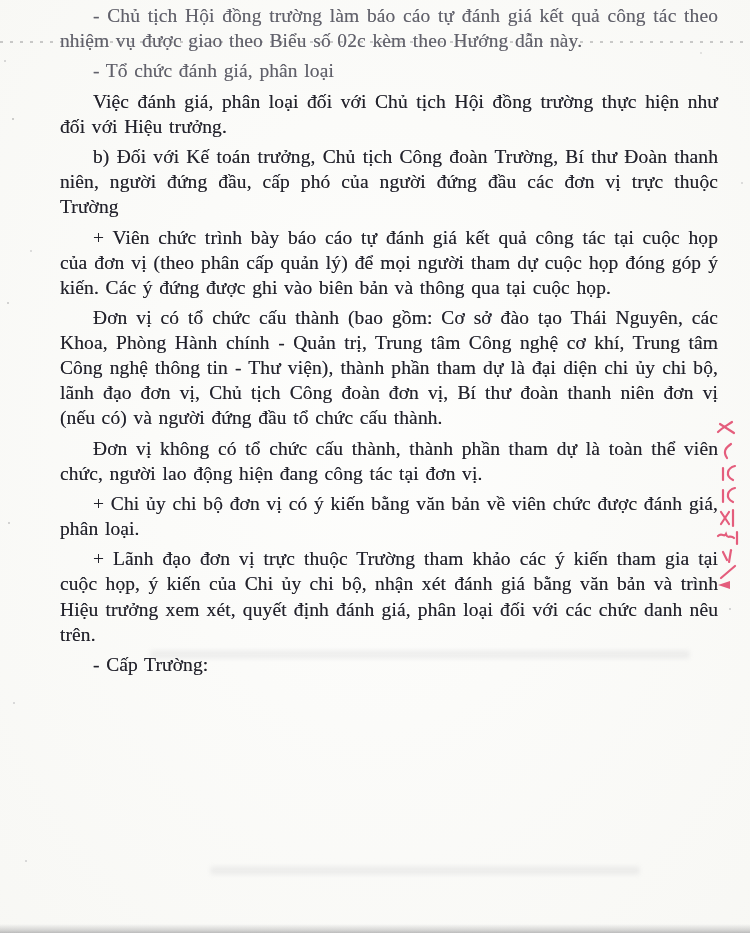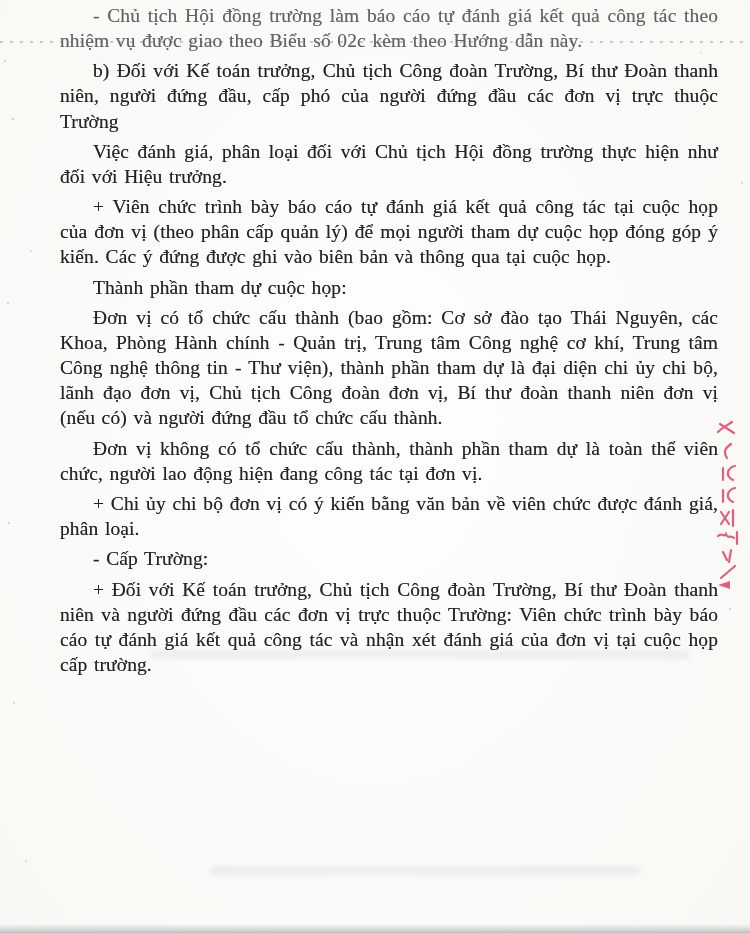--- a/index.html
+++ b/index.html
@@ -82,29 +82,29 @@
 <body>
 
 <div class="page">
   <div class="smudge s1"></div>
   <div class="smudge s2"></div>
   <div class="dotted-line"></div>
   <div class="specks"></div>
 
   <div class="doc">
       <p class="faded">- Chủ tịch Hội đồng trường làm báo cáo tự đánh giá kết quả công tác theo nhiệm vụ được giao theo Biểu số 02c kèm theo Hướng dẫn này.</p>
+      <p class="faded">- Tổ chức đánh giá, phân loại</p>
+      <p>Việc đánh giá, phân loại đối với Chủ tịch Hội đồng trường thực hiện như đối với Hiệu trưởng.</p>
       <p>b) Đối với Kế toán trưởng, Chủ tịch Công đoàn Trường, Bí thư Đoàn thanh niên, người đứng đầu, cấp phó của người đứng đầu các đơn vị trực thuộc Trường</p>
-      <p>Việc đánh giá, phân loại đối với Chủ tịch Hội đồng trường thực hiện như đối với Hiệu trưởng.</p>
       <p>+ Viên chức trình bày báo cáo tự đánh giá kết quả công tác tại cuộc họp của đơn vị (theo phân cấp quản lý) để mọi người tham dự cuộc họp đóng góp ý kiến. Các ý đứng được ghi vào biên bản và thông qua tại cuộc họp.</p>
-      <p>Thành phần tham dự cuộc họp:</p>
       <p>Đơn vị có tổ chức cấu thành (bao gồm: Cơ sở đào tạo Thái Nguyên, các Khoa, Phòng Hành chính - Quản trị, Trung tâm Công nghệ cơ khí, Trung tâm Công nghệ thông tin - Thư viện), thành phần tham dự là đại diện chi ủy chi bộ, lãnh đạo đơn vị, Chủ tịch Công đoàn đơn vị, Bí thư đoàn thanh niên đơn vị (nếu có) và người đứng đầu tổ chức cấu thành.</p>
       <p>Đơn vị không có tổ chức cấu thành, thành phần tham dự là toàn thể viên chức, người lao động hiện đang công tác tại đơn vị.</p>
       <p>+ Chi ủy chi bộ đơn vị có ý kiến bằng văn bản về viên chức được đánh giá, phân loại.</p>
+      <p>+ Lãnh đạo đơn vị trực thuộc Trường tham khảo các ý kiến tham gia tại cuộc họp, ý kiến của Chi ủy chi bộ, nhận xét đánh giá bằng văn bản và trình Hiệu trưởng xem xét, quyết định đánh giá, phân loại đối với các chức danh nêu trên.</p>
       <p>- Cấp Trường:</p>
-      <p>+ Đối với Kế toán trưởng, Chủ tịch Công đoàn Trường, Bí thư Đoàn thanh niên và người đứng đầu các đơn vị trực thuộc Trường: Viên chức trình bày báo cáo tự đánh giá kết quả công tác và nhận xét đánh giá của đơn vị tại cuộc họp cấp trường.</p>
     </div>
 
   <svg class="red-marks" width="34" height="175" viewBox="0 0 34 175" fill="none" stroke="#e2486c" stroke-width="2.2" stroke-linecap="round" opacity="0.88">
     <path d="M8 6 L22 15"></path>
     <path d="M20 4 C14 8 10 10 6 14"></path>
     <path d="M19 26 C13 30 11 34 15 40"></path>
     <path d="M11 50 L11 62"></path>
     <path d="M23 48 C15 50 13 58 21 62"></path>
     <path d="M11 72 L11 84"></path>
     <path d="M23 70 C15 72 13 80 21 84"></path>

